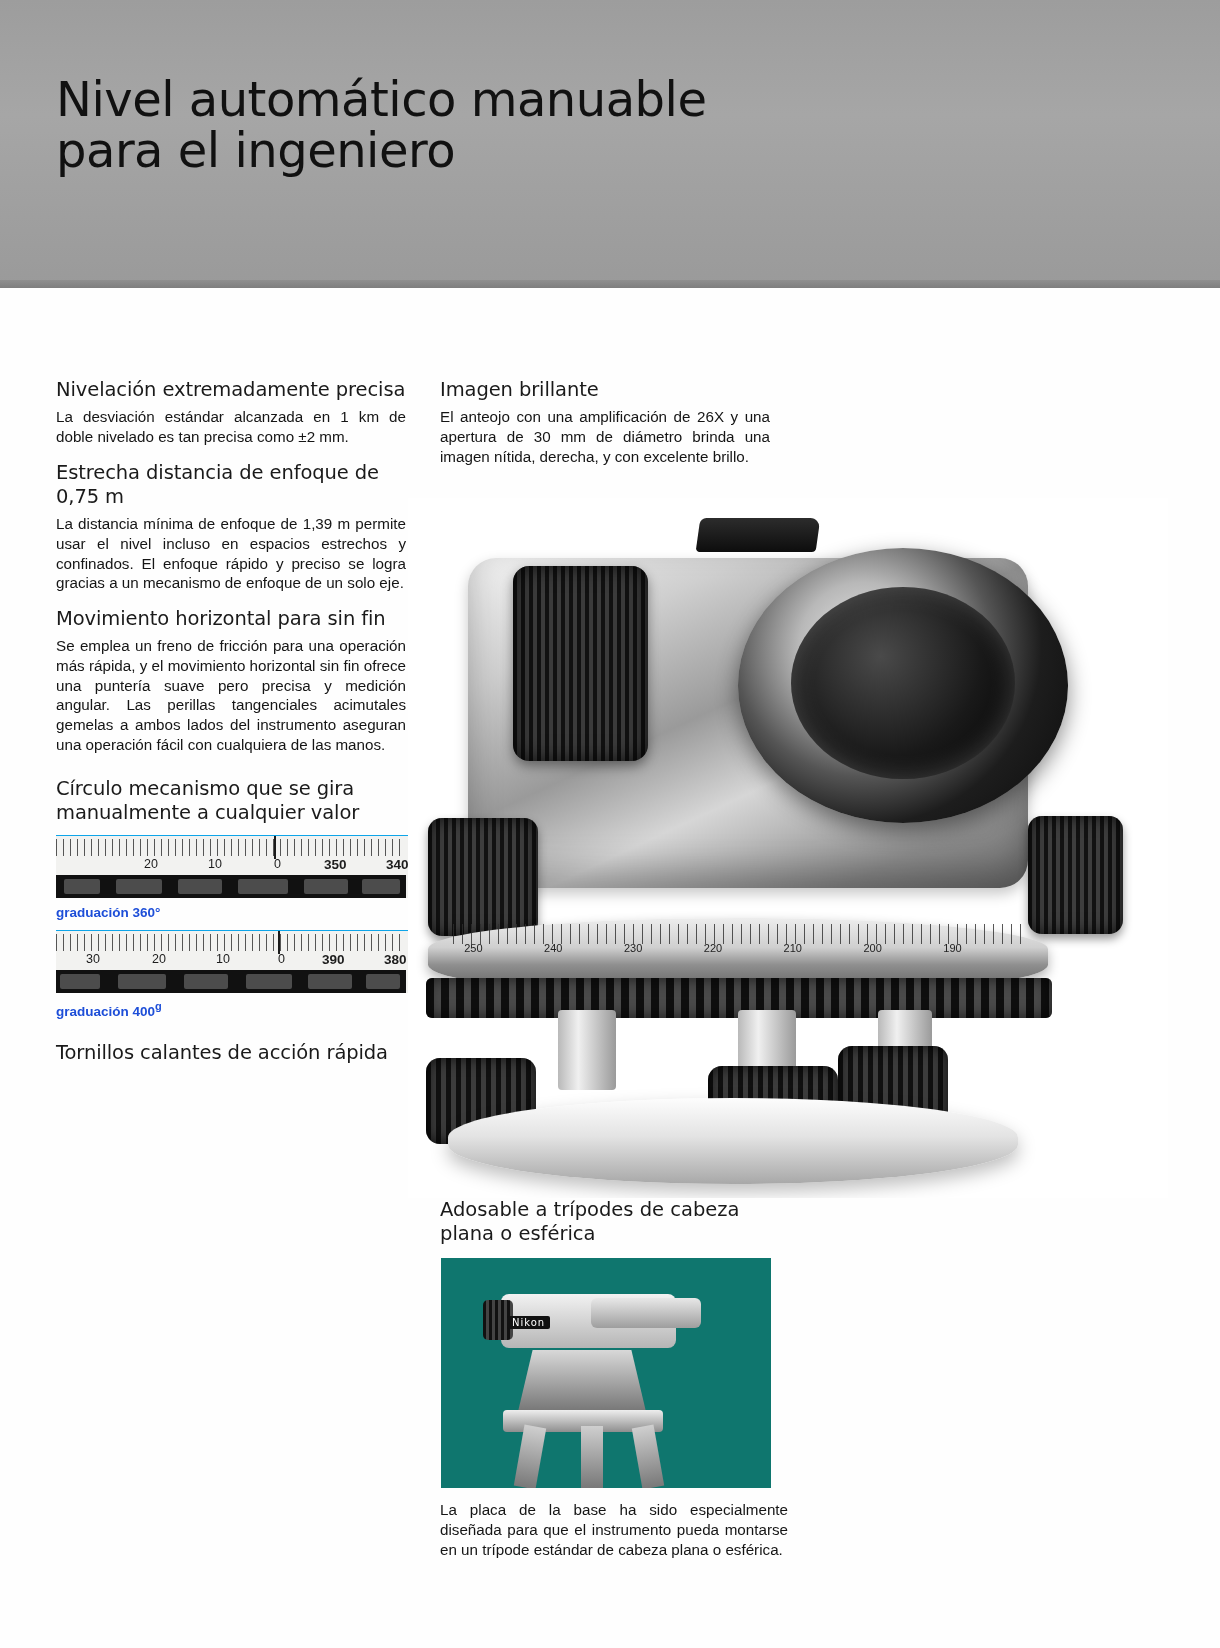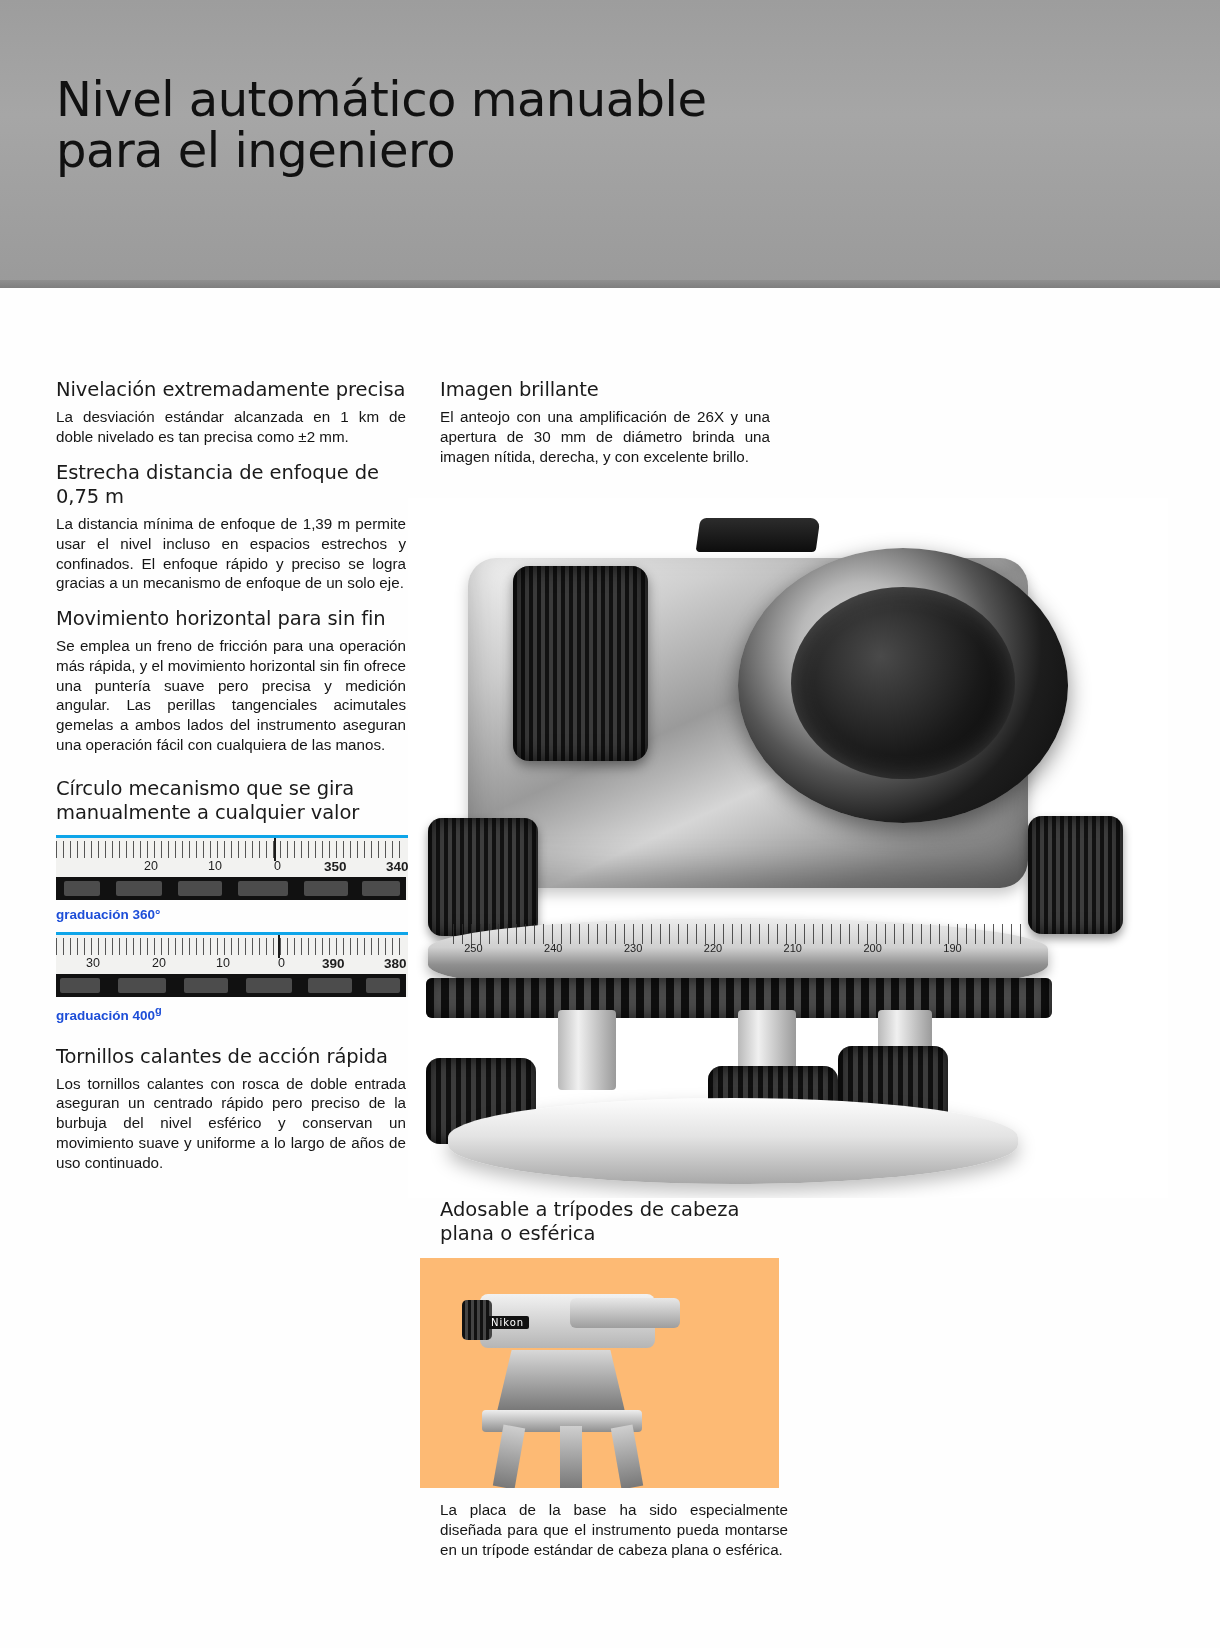--- a/index.html
+++ b/index.html
@@ -83,21 +83,21 @@
   .scale-figure {
     position: relative;
     width: 350px;
     margin-top: 10px;
   }
   .scale-img {
     position: relative;
     width: 422px;
     height: 62px;
     background: #f2f2f0;
-    border-top: 3px solid #0ea5e9;
+    border-top: 1px solid #0ea5e9;
     overflow: hidden;
   }
   .scale-ticks {
     position: absolute;
     left: 0; top: 3px;
     width: 350px; height: 17px;
     background:
       repeating-linear-gradient(90deg,
         #3a3a3a 0px, #3a3a3a 1px,
         transparent 1px, transparent 7px);
@@ -259,25 +259,25 @@
     background: linear-gradient(90deg,#b9b9b9,#f0f0f0 35%,#9a9a9a 100%);
     border-radius: 4px;
   }
   .ph-c1 { left: 150px; top: 512px; width: 58px; height: 80px;}
   .ph-c2 { left: 330px; top: 512px; width: 58px; height: 84px;}
   .ph-c3 { left: 470px; top: 512px; width: 54px; height: 70px;}
 
   
   .photo-tripod {
     position: absolute;
-    left: 420px;
+    left: 441px;
     top: 1258px;
-    width: 359px;
+    width: 330px;
     height: 230px;
-    background: #fdba74;
+    background: #0f766e;
     overflow: hidden;
   }
   .tp-body {
     position:absolute; left:60px; top:36px; width:175px; height:54px;
     background: linear-gradient(180deg,#f2f2f2,#b5b5b5);
     border-radius: 8px;
   }
   .tp-scope {
     position:absolute; left:150px; top:40px; width:110px; height:30px;
     background: linear-gradient(180deg,#e8e8e8,#9e9e9e);
@@ -400,21 +400,20 @@
           <i style="left:128px;width:44px"></i>
           <i style="left:190px;width:46px"></i>
           <i style="left:252px;width:44px"></i>
           <i style="left:310px;width:34px"></i>
         </div>
       </div>
       <p class="scale-caption"><span>graduación 400</span><sup>g</sup></p>
     </div>
 
     <h2 class="sec spaced">Tornillos calantes de acción rápida</h2>
-    <p class="body last">Los tornillos calantes con rosca de doble entrada aseguran un centrado rápido pero preciso de la burbuja del nivel esférico y conservan un movimiento suave y uniforme a lo largo de años de uso continuado.</p>
   </div>
 
   <div class="col col-2">
     <h2 class="sec">Imagen brillante</h2>
     <p class="body last">El anteojo con una amplificación de 26X y una apertura de 30 mm de diámetro brinda una imagen nítida, derecha, y con excelente brillo.</p>
   </div>
 
 
   <div class="photo-main">
     <div class="ph-bg"></div>

